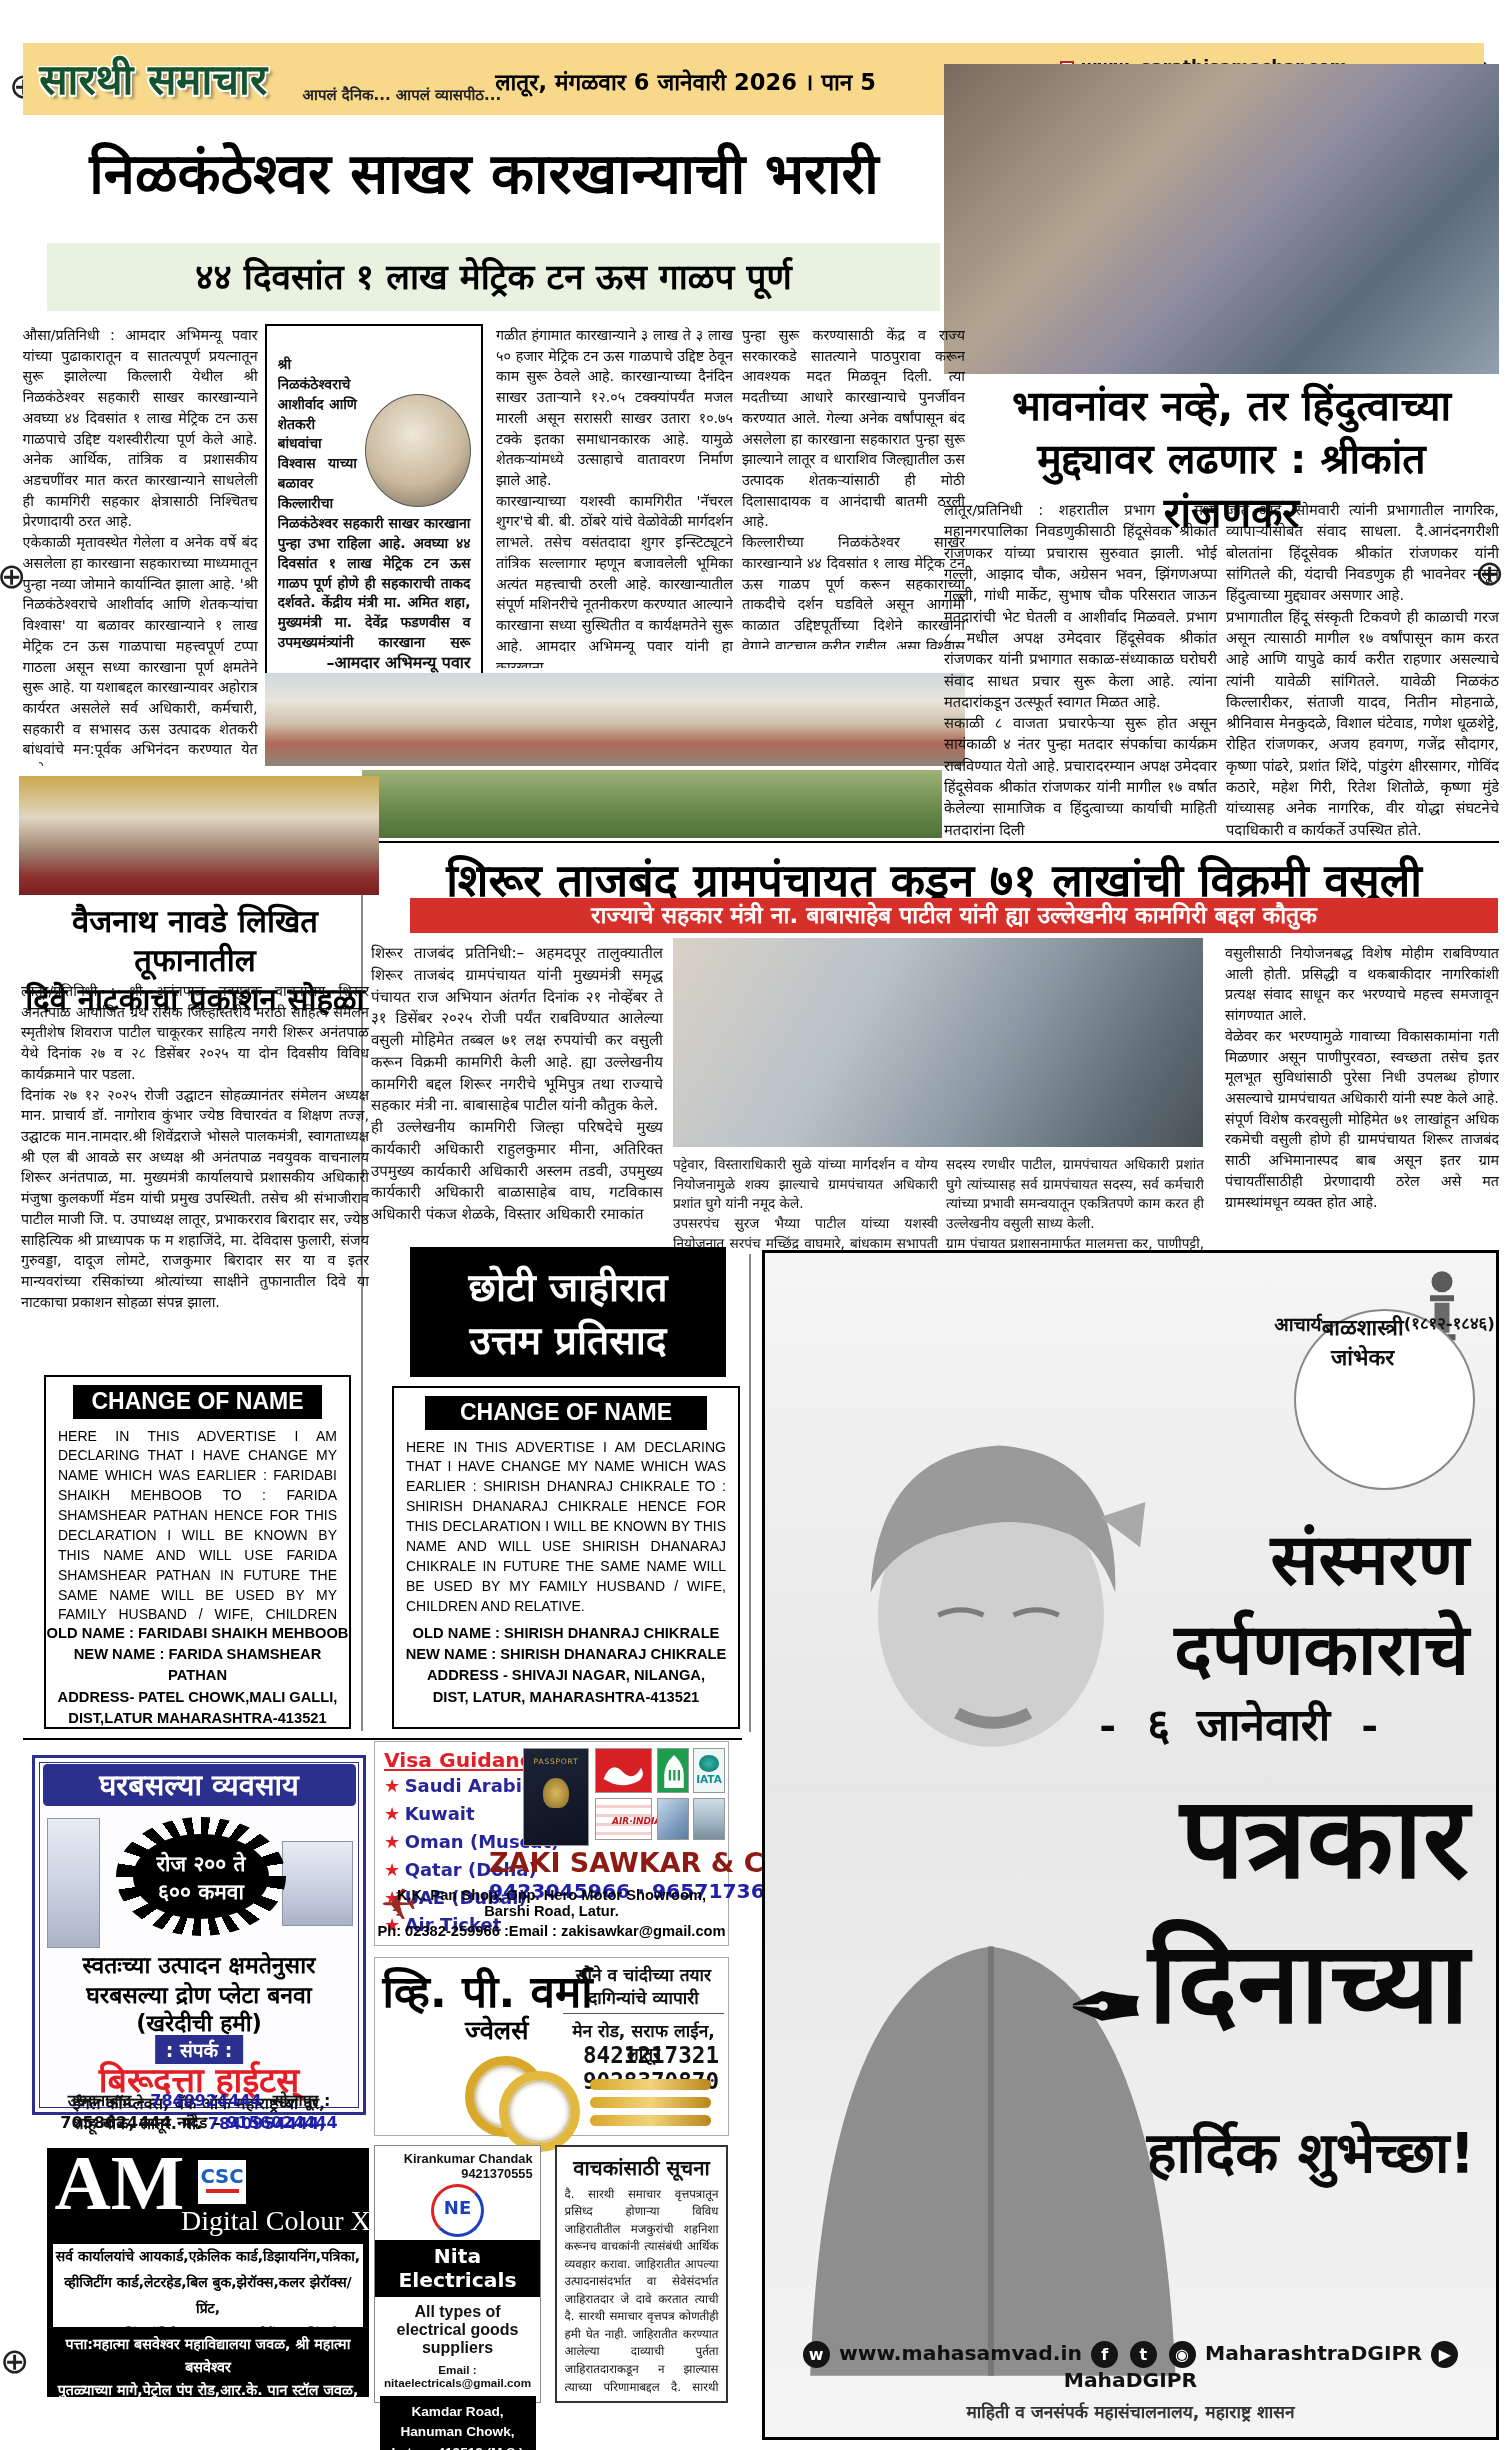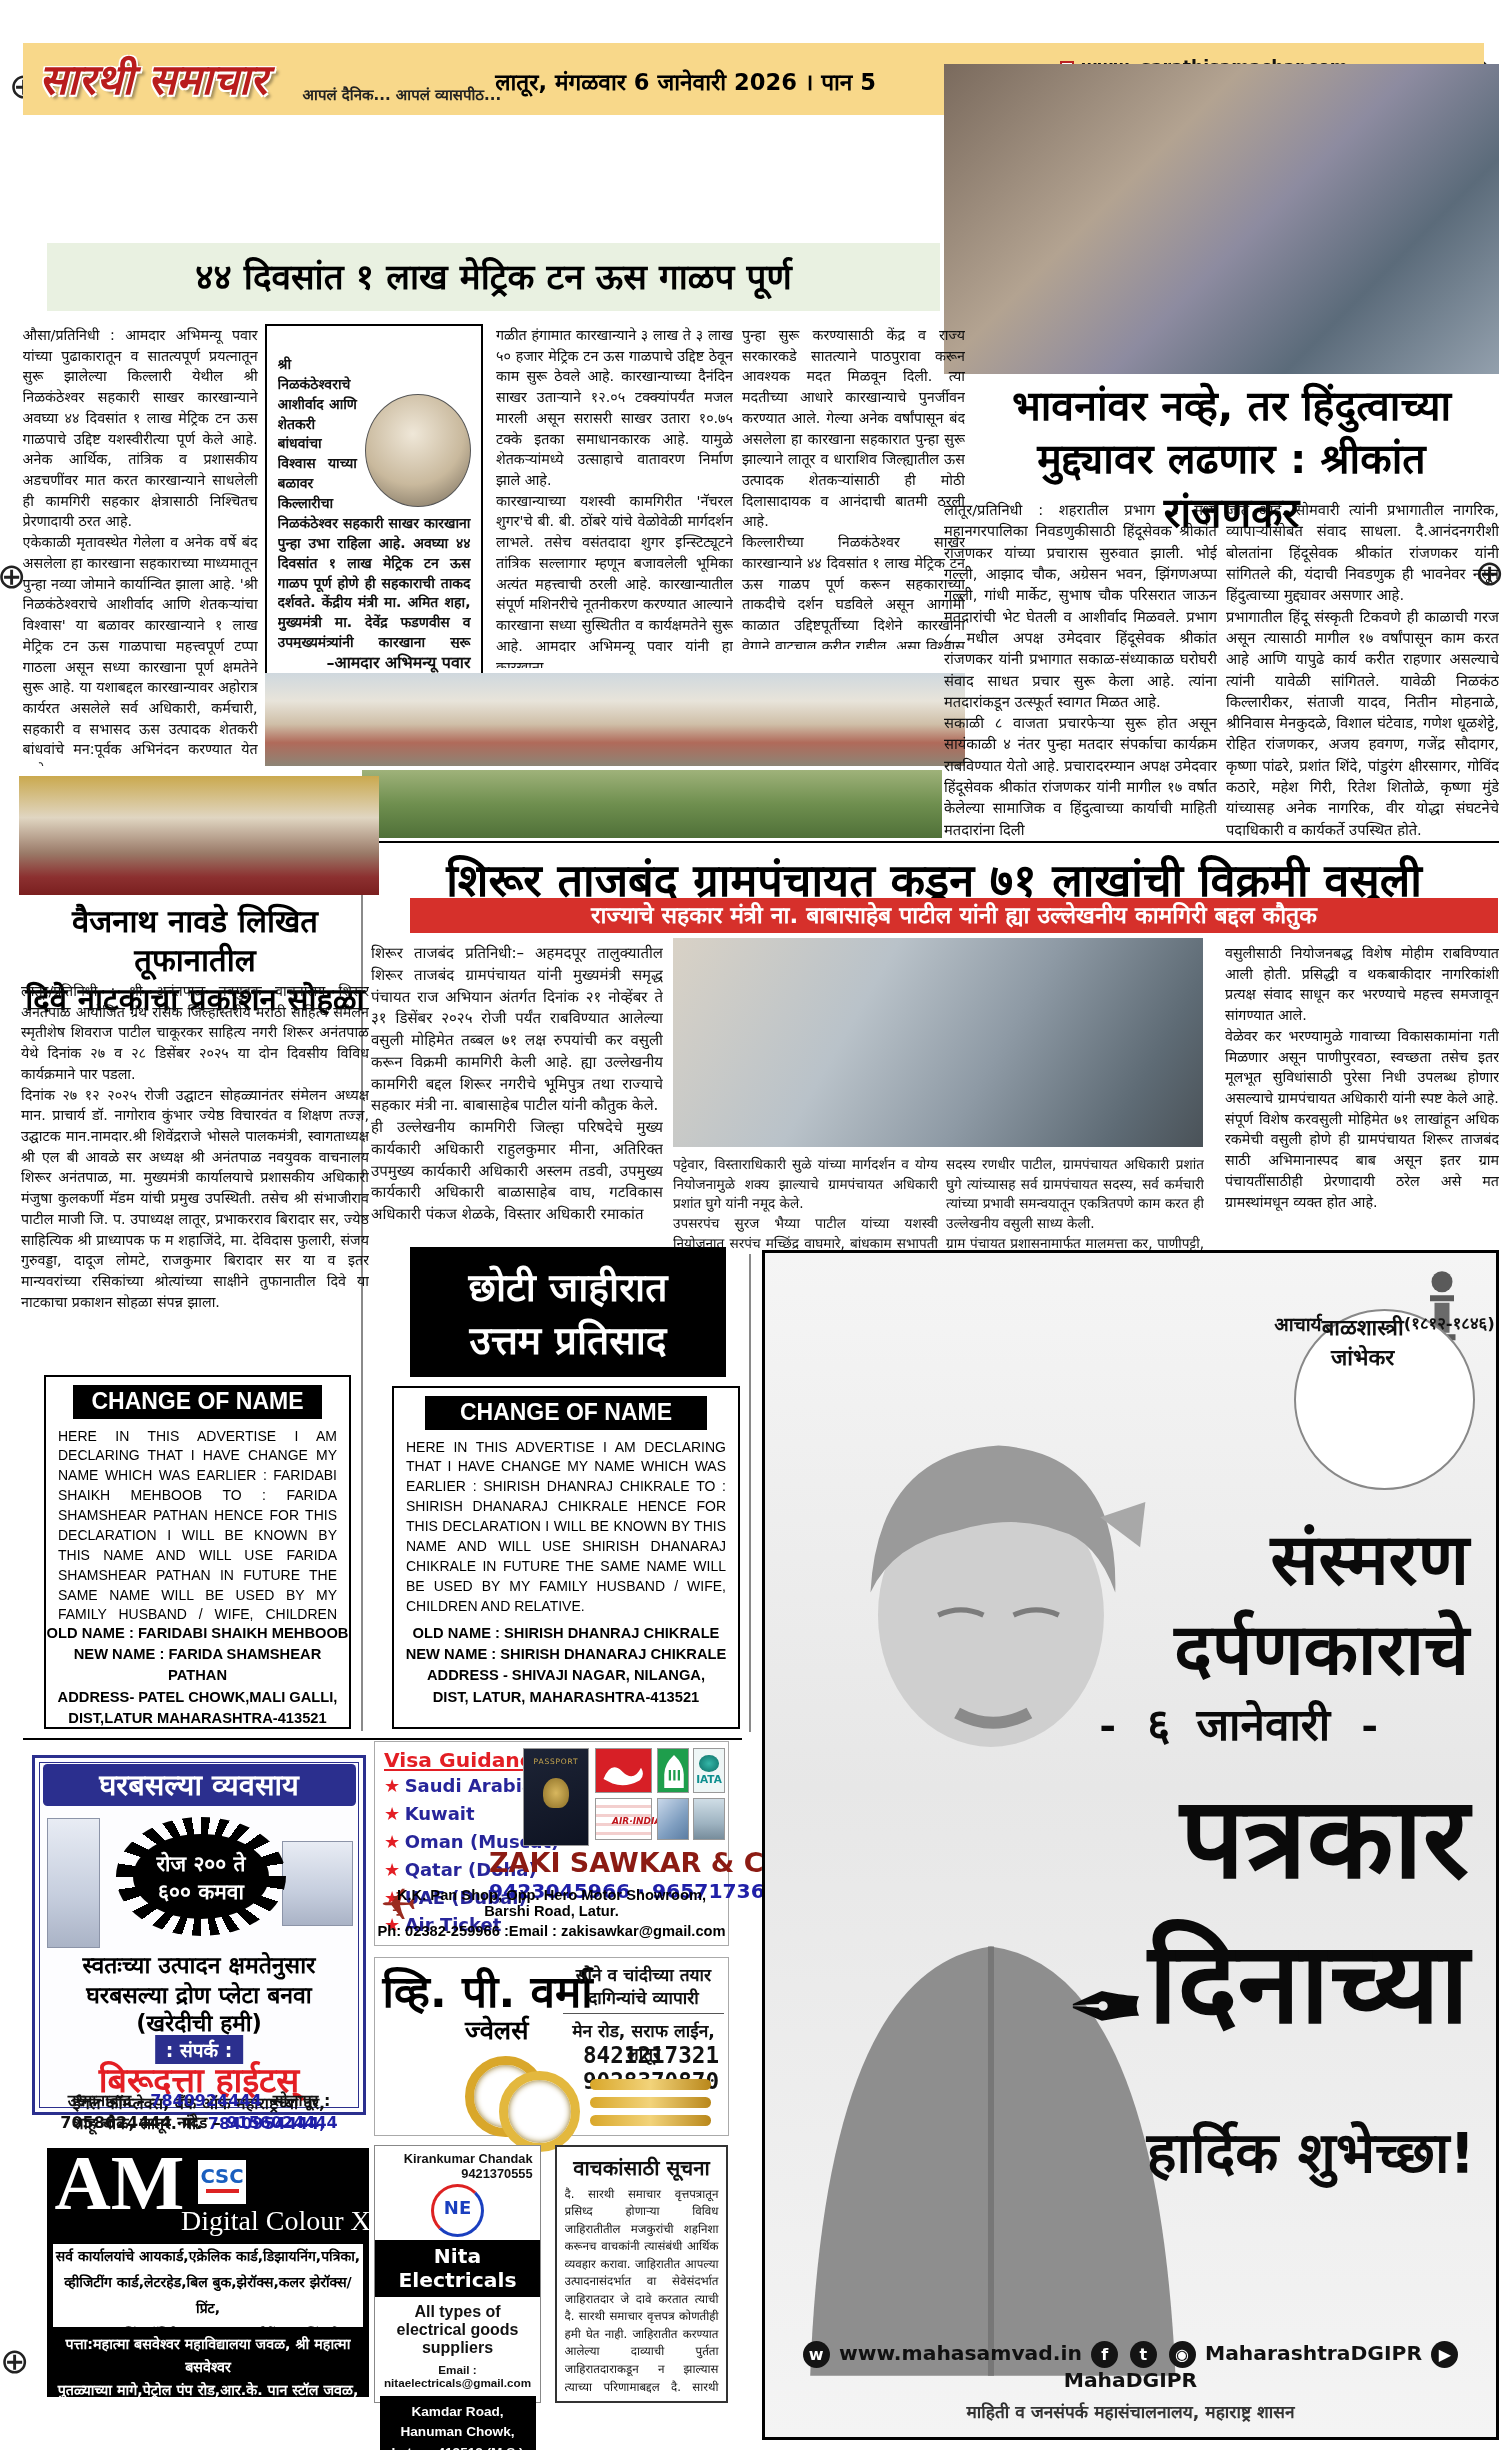--- a/index.html
+++ b/index.html
@@ -7,22 +7,22 @@
   .abs{position:absolute;}
   .crop{position:absolute;font-size:35px;color:#222;line-height:1;}
   .col{font-size:14.3px;line-height:1.45;text-align:justify;white-space:pre-line;overflow:hidden;color:#101010;}
   .photo{position:absolute;background-size:cover;}
   .hl{font-weight:700;color:#000;text-align:center;}
   .nowrap{white-space:nowrap;}
   .hr{position:absolute;background:#000;}
   .vr{position:absolute;background:#8a8a8a;}
   
   .mast{position:absolute;left:22.6px;top:43px;width:1461px;height:72px;background:#F8D88A;}
-  .mastlogo{position:absolute;left:16.6px;top:6px;font-size:42px;font-weight:800;color:#b91c1c;
-    text-shadow:1.5px 1.5px 0 #fff,-1.5px -1.5px 0 #fff,1.5px -1.5px 0 #fff,-1.5px 1.5px 0 #fff,3.8px 3.8px 3px rgba(0,0,0,.35);font-style:italic;}
+  .mastlogo{position:absolute;left:16.6px;top:6px;font-size:42px;font-weight:800;color:#14532d;
+    text-shadow:1.5px 1.5px 0 #fff,-1.5px -1.5px 0 #fff,1.5px -1.5px 0 #fff,-1.5px 1.5px 0 #fff,3.8px 3.8px 3px rgba(0,0,0,.35);}
   .masttag{position:absolute;left:280px;top:41px;font-size:15px;font-weight:700;color:#222;}
   .mastdate{position:absolute;left:467px;top:22.6px;width:392px;text-align:center;font-size:22.6px;font-weight:800;color:#000;}
   .mastright{position:absolute;right:25.6px;top:12px;font-size:17.3px;font-weight:600;color:#111;line-height:1.5;}
   .sq{display:inline-block;width:9.8px;height:9.8px;border:2.3px solid #b22;margin-right:7.5px;vertical-align:middle;background:#fff;}
   
   .qbox{position:absolute;left:265px;top:324px;width:218px;height:360px;border:2.3px solid #000;padding:9px 10.5px;box-sizing:border-box;display:flex;flex-direction:column;}
   .qtext{flex:1;overflow:hidden;font-size:14px;line-height:1.42;font-weight:600;text-align:justify;white-space:pre-line;}
   .qcircle{float:right;width:104px;height:111px;border-radius:50%;margin:39px 0 4.5px 7.5px;background:radial-gradient(circle at 45% 35%,#efe7d8,#c9b99d 55%,#6d6354);border:1.5px solid #555;}
   .qattr{text-align:right;font-weight:800;font-size:16px;margin-top:3px;}
   
@@ -74,20 +74,21 @@
   <div class="mast">
     <div class="mastlogo">सारथी समाचार</div>
     <div class="masttag">आपलं दैनिक... आपलं व्यासपीठ...</div>
     <div class="mastdate">लातूर, मंगळवार 6 जानेवारी 2026 । पान 5</div>
     <div class="mastright">
       <div><span class="sq"></span><span>www. sarathisamachar.com</span></div>
       <div><span class="sq"></span><span>email.sarathisamachar786@gmail.com</span></div>
     </div>
   </div>
 
+  <div class="abs hl nowrap" style="left:22.6px;top:133px;width:923px;font-size:56px;">निळकंठेश्वर साखर कारखान्याची भरारी</div>
   <div class="abs" style="left:47px;top:243px;width:893px;height:68px;background:#E9F1E1;">
     <div class="hl" style="font-size:35px;line-height:68px;">४४ दिवसांत १ लाख मेट्रिक टन ऊस गाळप पूर्ण</div>
   </div>
   <div class="photo" style="left:944px;top:64px;width:555px;height:310px;background:linear-gradient(135deg,#7a6a5d,#b3a391 35%,#8d8ba0 55%,#5b6b7a 75%,#93a0ad);"></div>
 
   <div class="col abs" style="left:22.6px;top:325px;width:235px;height:441px;">औसा/प्रतिनिधी : आमदार अभिमन्यू पवार यांच्या पुढाकारातून व सातत्यपूर्ण प्रयत्नातून सुरू झालेल्या किल्लारी येथील श्री निळकंठेश्वर सहकारी साखर कारखान्याने अवघ्या ४४ दिवसांत १ लाख मेट्रिक टन ऊस गाळपाचे उद्दिष्ट यशस्वीरीत्या पूर्ण केले आहे. अनेक आर्थिक, तांत्रिक व प्रशासकीय अडचणींवर मात करत कारखान्याने साधलेली ही कामगिरी सहकार क्षेत्रासाठी निश्चितच प्रेरणादायी ठरत आहे.
 एकेकाळी मृतावस्थेत गेलेला व अनेक वर्षे बंद असलेला हा कारखाना सहकाराच्या माध्यमातून पुन्हा नव्या जोमाने कार्यान्वित झाला आहे. 'श्री निळकंठेश्वराचे आशीर्वाद आणि शेतकऱ्यांचा विश्वास' या बळावर कारखान्याने १ लाख मेट्रिक टन ऊस गाळपाचा महत्त्वपूर्ण टप्पा गाठला असून सध्या कारखाना पूर्ण क्षमतेने सुरू आहे. या यशाबद्दल कारखान्यावर अहोरात्र कार्यरत असलेले सर्व अधिकारी, कर्मचारी, सहकारी व सभासद ऊस उत्पादक शेतकरी बांधवांचे मन:पूर्वक अभिनंदन करण्यात येत आहे.</div>
 
   <div class="qbox">
     <div class="qtext">

